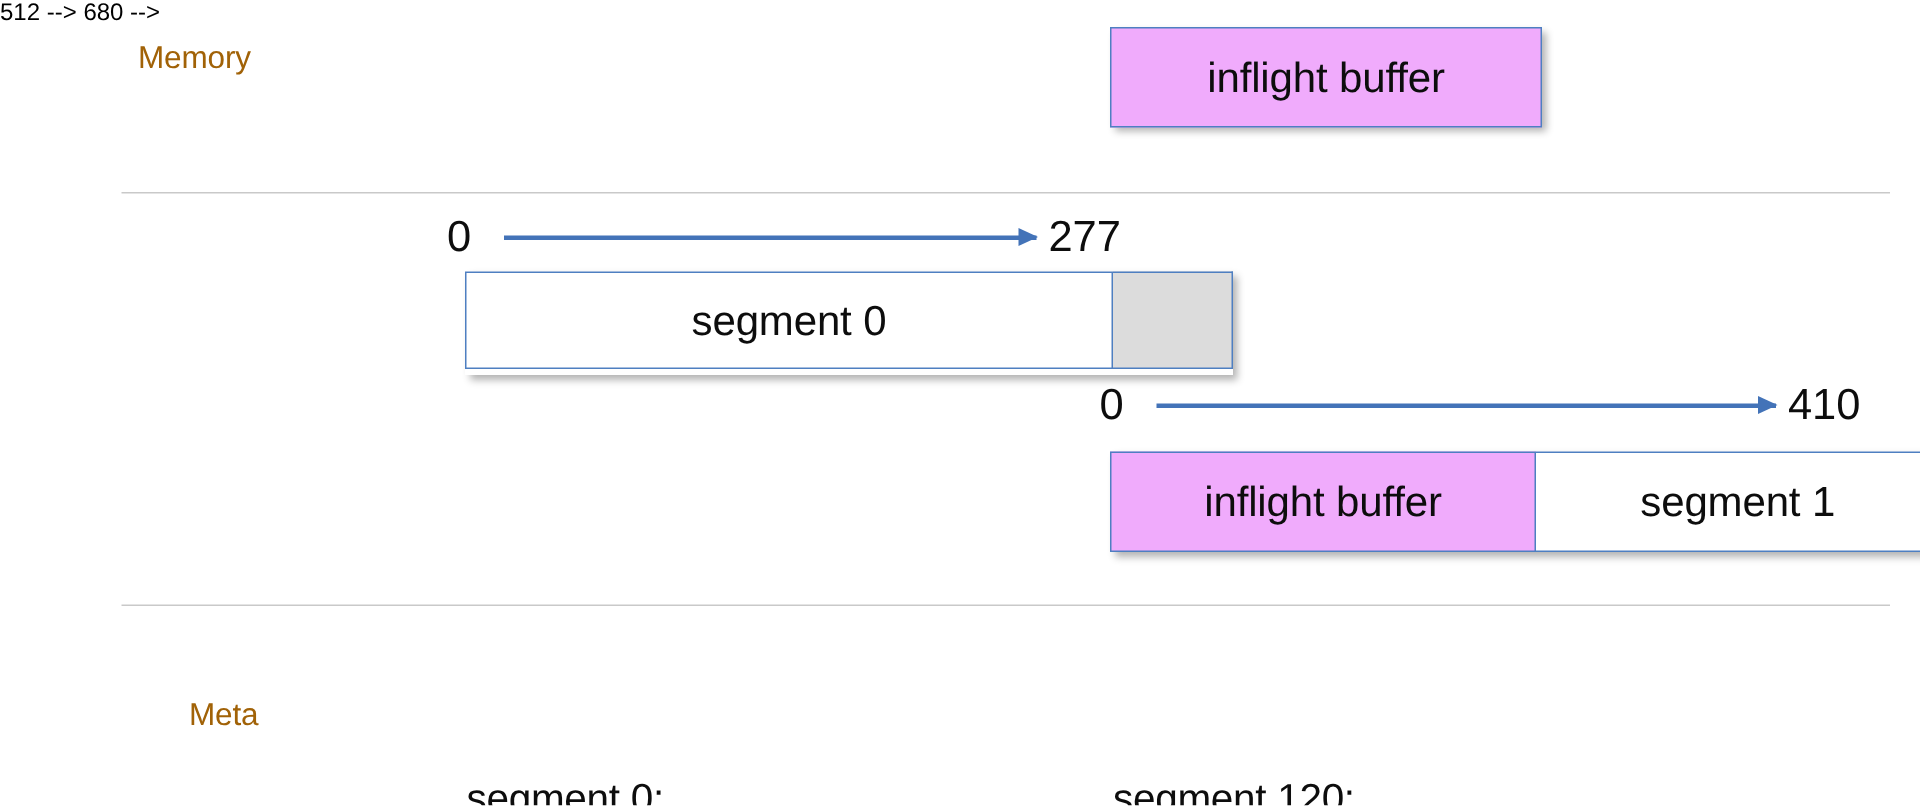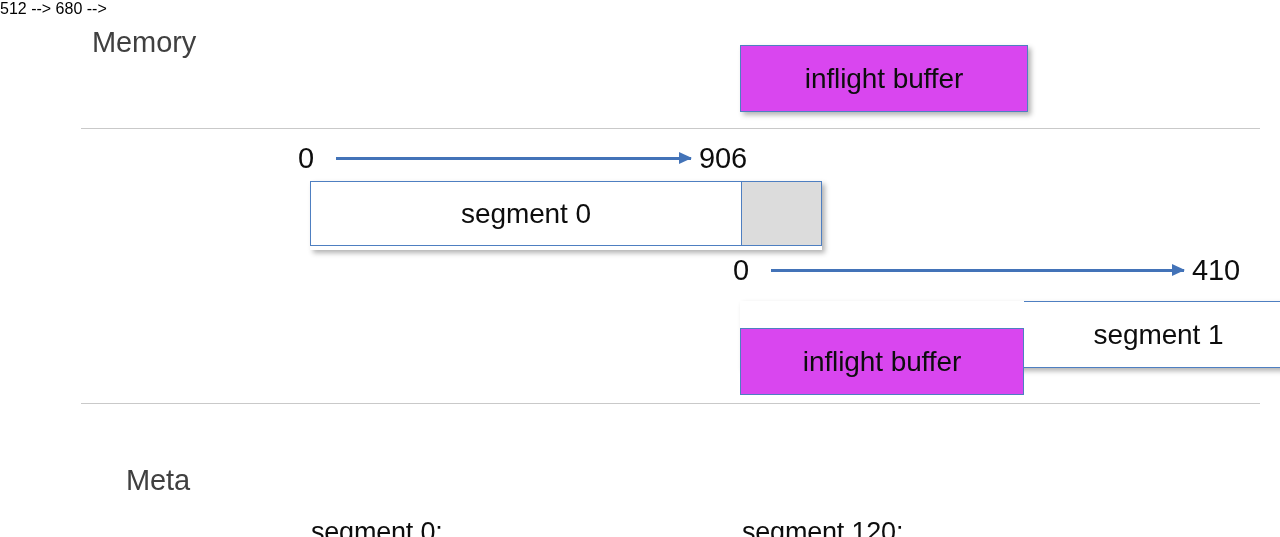--- a/index.html
+++ b/index.html
@@ -18,23 +18,23 @@
     height: 537px;
     background: #ffffff;
     overflow: hidden;
   }
 
   
   .abs { position: absolute; }
 
   
   .row-label {
-    font-size: 29px;
+    font-size: 21px;
     line-height: 1;
-    color: #404040;
+    color: #a16207;
     white-space: nowrap;
     letter-spacing: -0.1px;
   }
 
   
   .divider {
     height: 1px;
     background: #c9c9c9;
   }
 
@@ -44,23 +44,22 @@
     border: 1.5px solid #4e7fc1;
     display: flex;
     align-items: center;
     justify-content: center;
     font-size: 28px;
     color: #0d0d0d;
     white-space: nowrap;
     letter-spacing: -0.1px;
   }
   .box-blue {
-    background: #d946ef;
+    background: #f0abfc;
     box-shadow: 3px 3px 5px rgba(0,0,0,0.30);
-    margin-top: 27px;
   }
   .box-white {
     background: #ffffff;
   }
   .box-gray {
     background: #dcdcdc;
   }
 
   
   .bar {
@@ -142,21 +141,21 @@
 
   
 
    512 --&gt;
   <div class="measure" style="left:298px; top:138px;">
     <span class="tick-label">0</span>
     <span class="arrow-wrap" style="width:355px; margin:0 8px 0 22px;">
       <span class="arrow-line"></span>
       <span class="arrow-head"></span>
     </span>
-    <span class="tick-label">906</span>
+    <span class="tick-label">277</span>
   </div>
 
   
   <div class="bar" style="left:310px; top:181px; height:69px;">
     <span class="seg box-white" style="width:432px; height:65px;">segment 0</span>
     <span class="seg box-gray" style="width:80px; height:65px;"></span>
   </div>
 
    680 --&gt;
   <div class="measure" style="left:733px; top:250px;">

